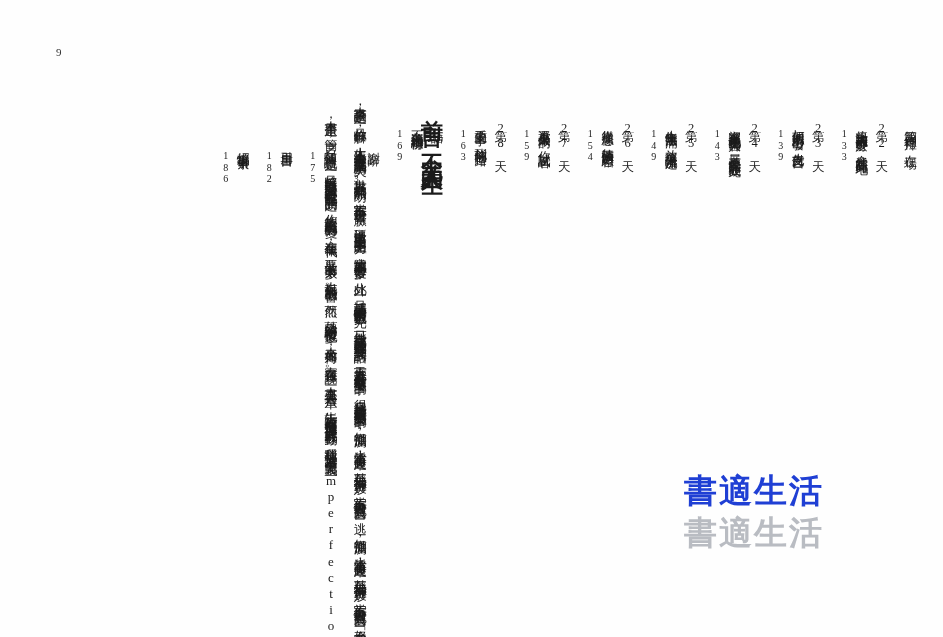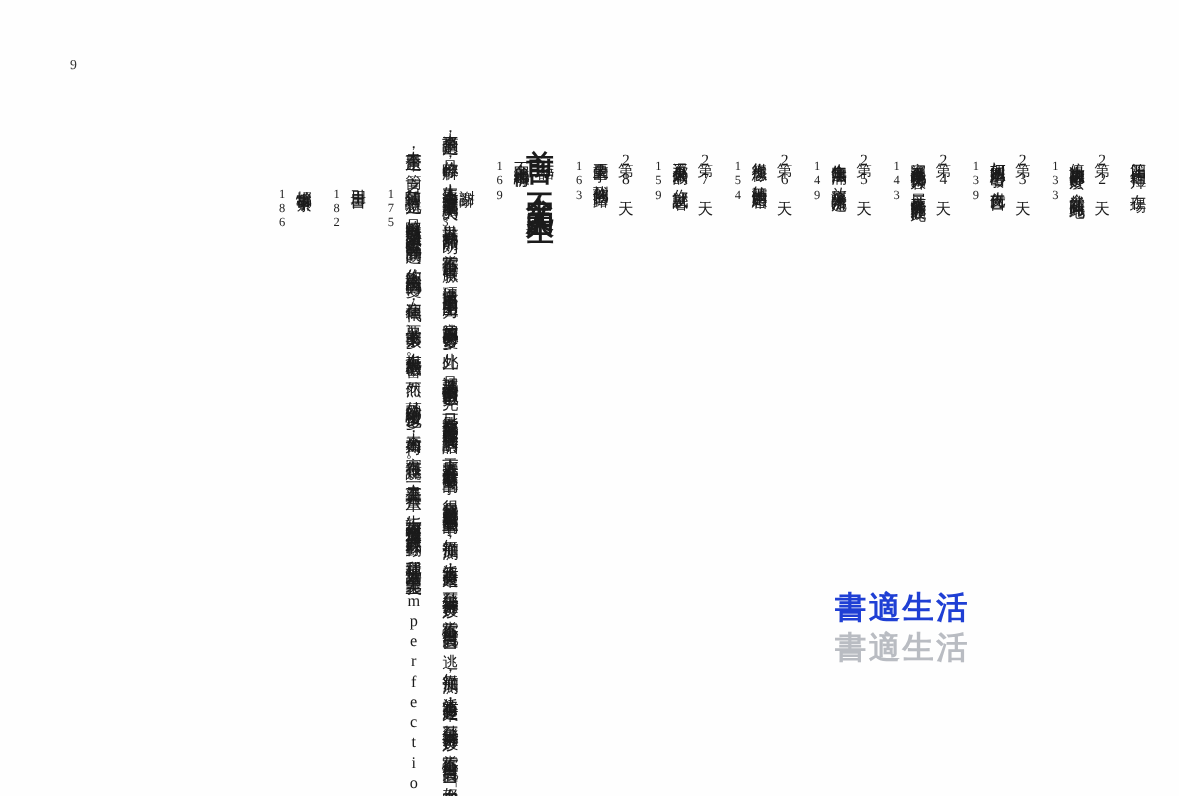--- a/index.html
+++ b/index.html
@@ -116,25 +116,26 @@
   
   .watermark {
     position: absolute;
     left: 668px;
     top: 470px;
     width: 240px;
     height: 110px;
     pointer-events: none;
   }
   .wm-line {
-    font-size: 25px;
+    font-size: 33px;
     letter-spacing: 2px;
     font-weight: 600;
     line-height: 1.28;
     font-family: "Liberation Sans", sans-serif;
+    margin-left: 16px;
   }
   .wm-line.blue { color: #1f3fd4; }
   .wm-line.gray { color: #b9bcc2; }
 </style>
 </head>
 <body>
 
 <div class="page">
 
   <div class="folio">9</div>

